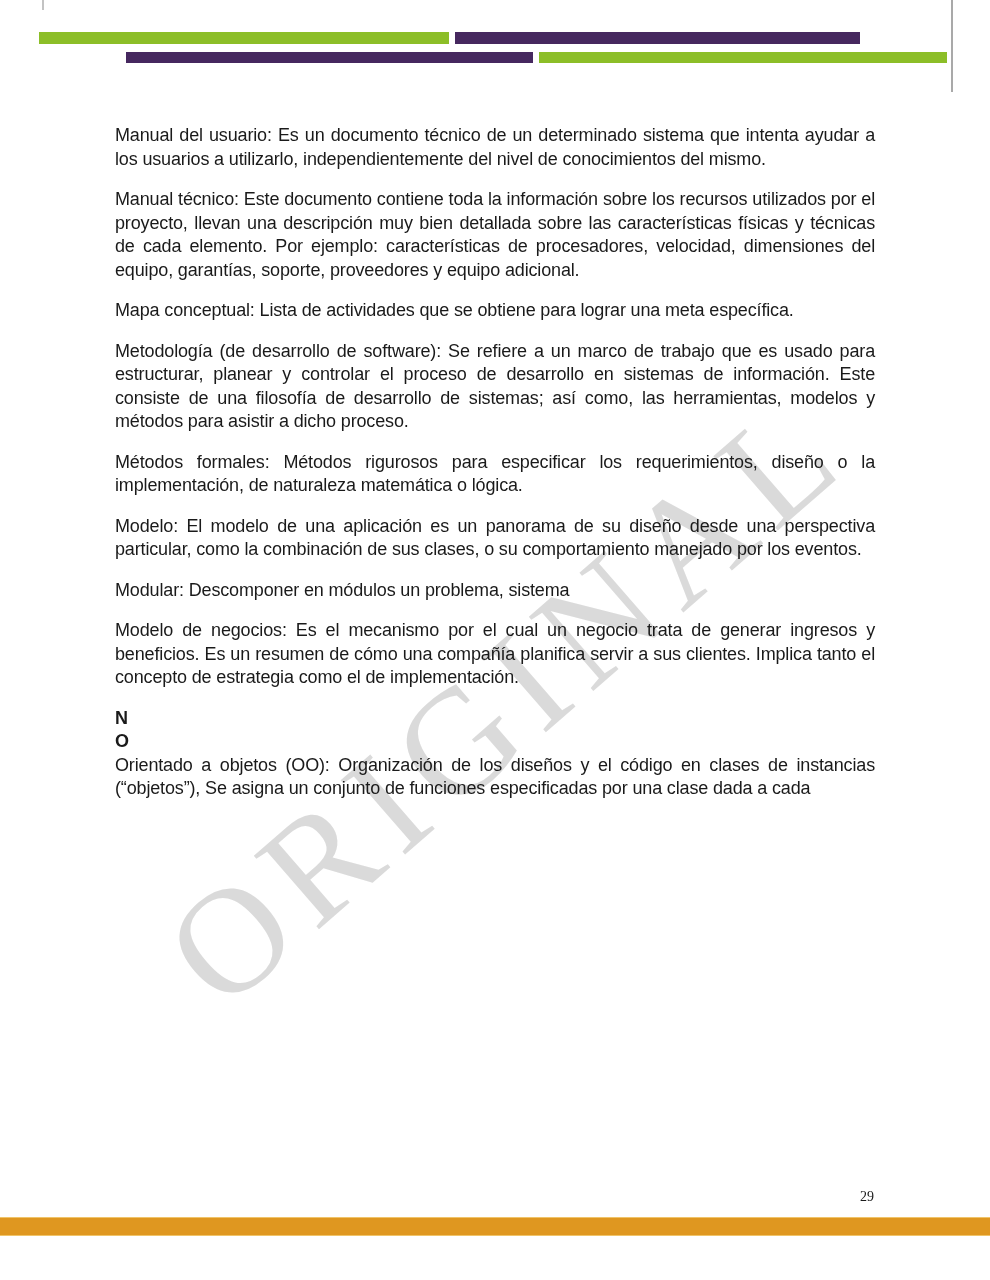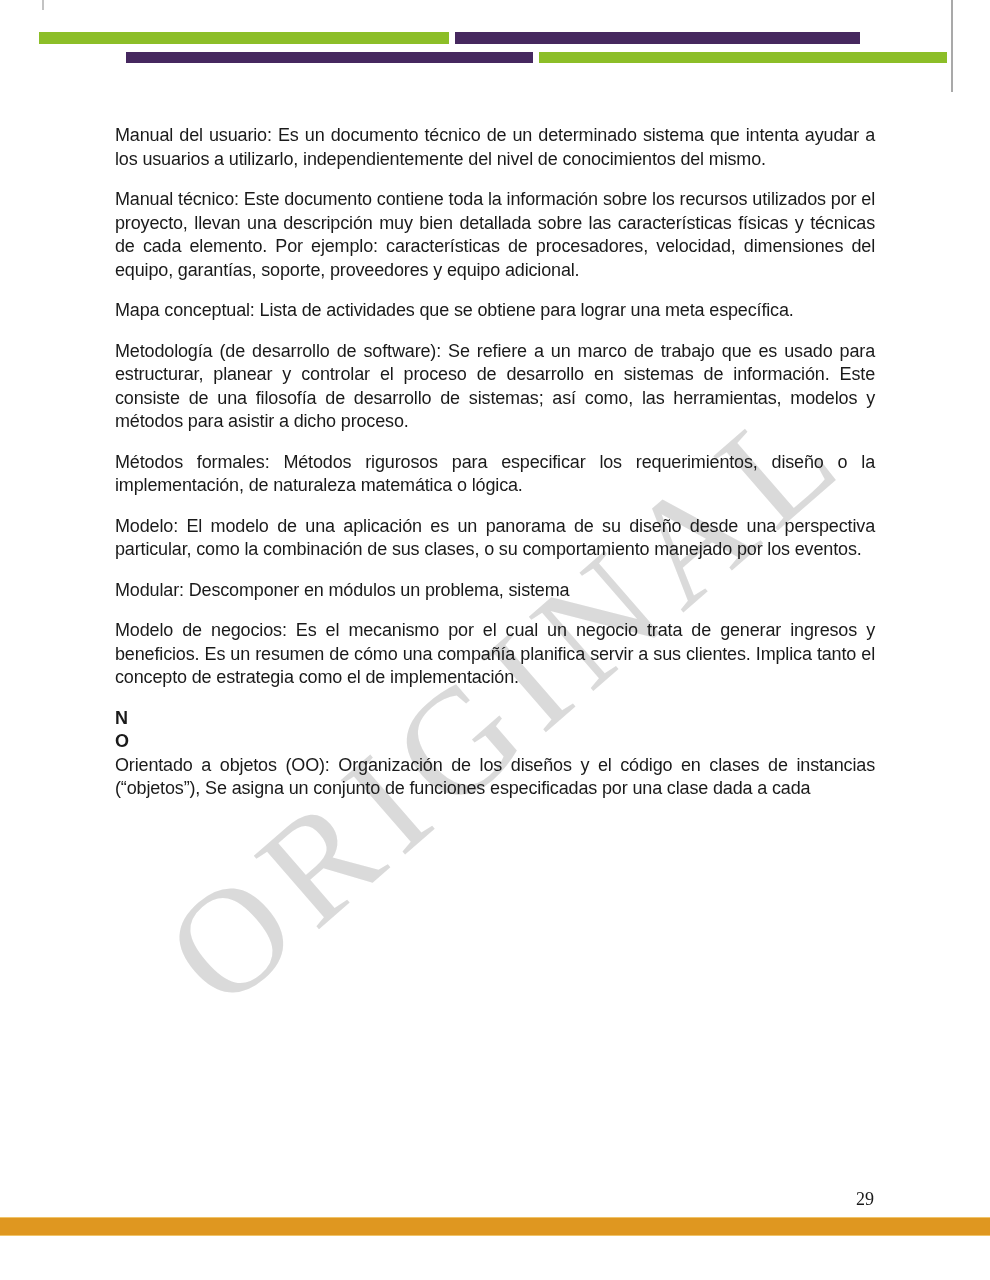--- a/index.html
+++ b/index.html
@@ -68,21 +68,21 @@
     text-align: left;
   }
 
   
   .page-number {
     position: absolute;
     top: 1189px;
     right: 116px;
     z-index: 2;
     font-family: "Liberation Serif", "DejaVu Serif", serif;
-    font-size: 18px;
+    font-size: 14px;
     color: #1a1a1a;
     text-align: center;
   }
   .bottom-bar {
     position: absolute;
     left: 0;
     top: 1217px;
     width: 990px;
     height: 17px;
     background: var(--orange);

